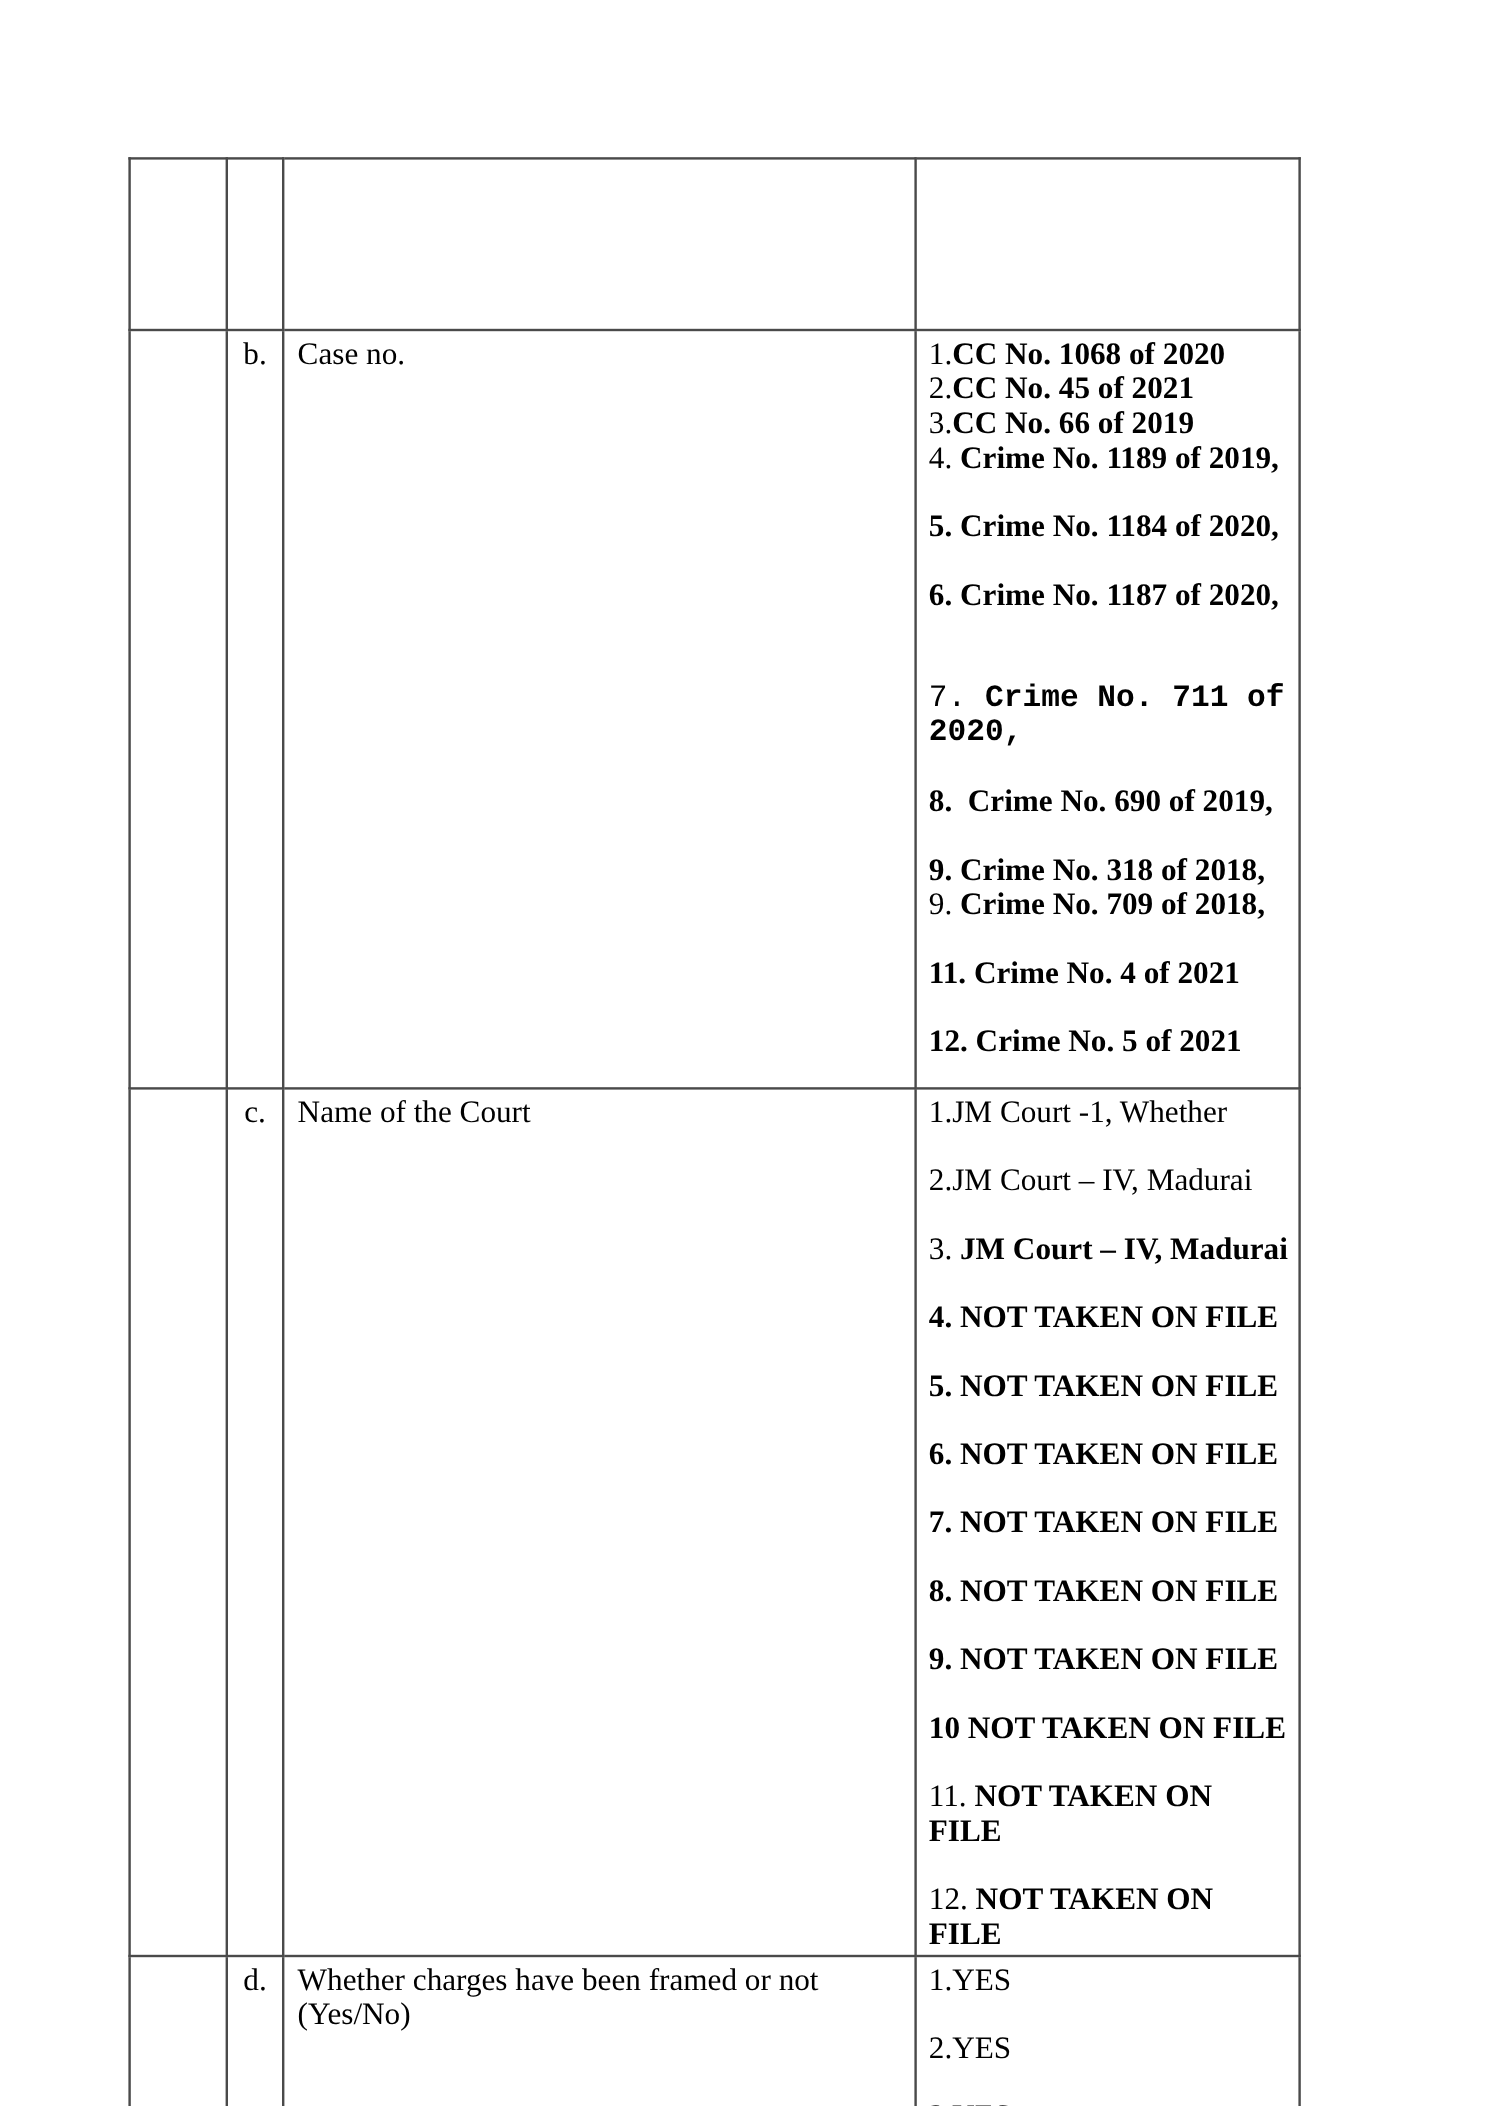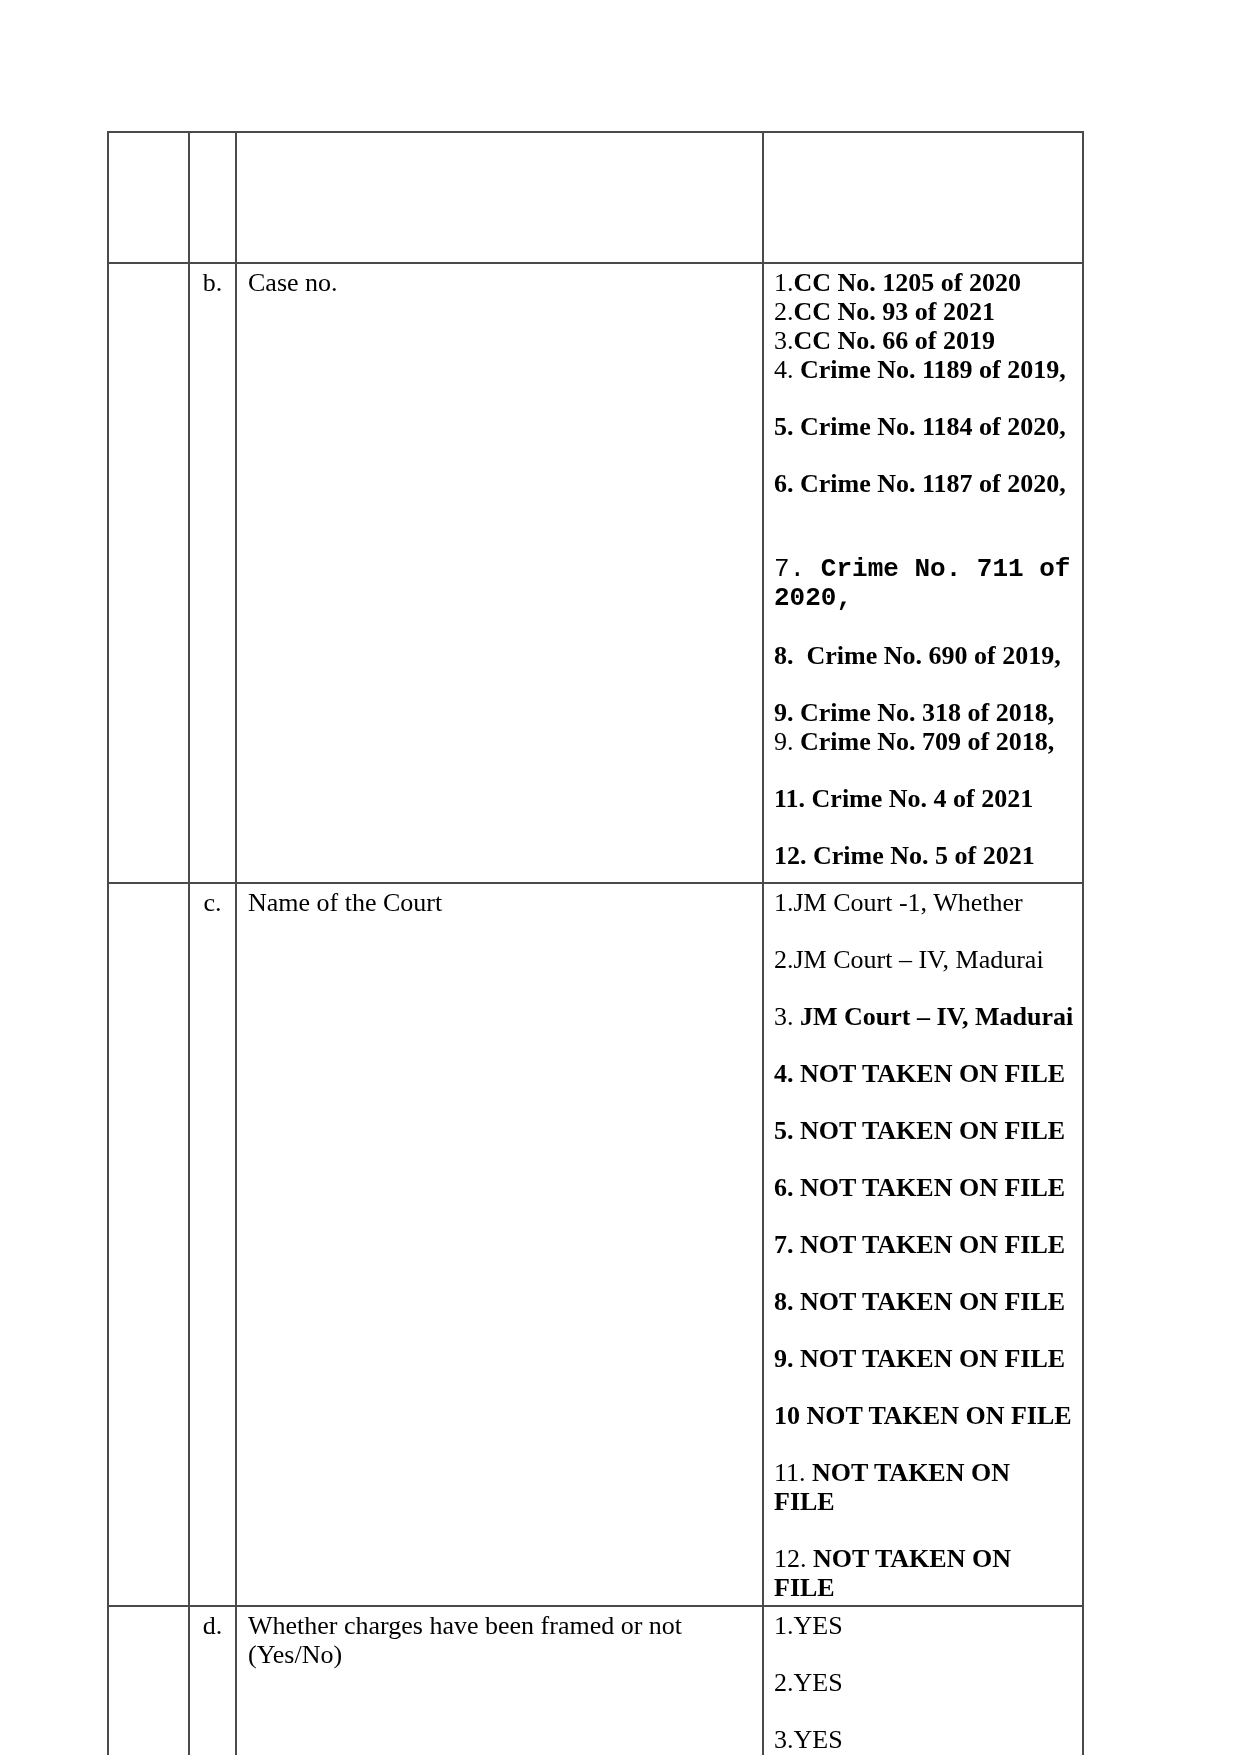--- a/index.html
+++ b/index.html
@@ -32,21 +32,21 @@
   col.c-letter { width: 47px; }
   col.c-label  { width: 527px; }
   col.c-value  { width: 320px; }
 
   tr.row-0 td { height: 117px; }
   tr.row-1 td { height: 606px; }
   tr.row-2 td { height: 665px; }
   tr.row-3 td { height: 171px; }
 
   td.letter-cell { text-align: center; padding: 4px 2px 3px 2px; }
-  td.label-cell  { padding: 4px 16px 8px 11px; font-family: Liberation Serif, serif; }
+  td.label-cell  { padding: 4px 16px 20px 11px; font-family: Liberation Serif, serif; }
   td.value-cell  { padding: 4px 6px 3px 10px; }
   td.serial-cell { padding: 3px; }
 
   .item { white-space: pre-wrap; }
   .item.gap1 { margin-top: 28px; }
   .item.gap2 { margin-top: 57px; font-family: Liberation Mono, monospace; }
   .b { font-weight: 700; }
 </style>
 </head>
 <body>
@@ -64,22 +64,22 @@
           <td class="serial-cell"></td>
           <td class="letter-cell"></td>
           <td class="label-cell"></td>
           <td class="value-cell"></td>
         </tr>
         <tr class="row-1">
           <td class="serial-cell"></td>
           <td class="letter-cell">b.</td>
           <td class="label-cell">Case no.</td>
           <td class="value-cell">
-            <div class="item gap0"><span class="prefix">1.</span><span class="body b">CC No. 1205 of 2020</span></div>
-            <div class="item gap0"><span class="prefix">2.</span><span class="body b">CC No. 93 of 2021</span></div>
+            <div class="item gap0"><span class="prefix">1.</span><span class="body b">CC No. 1068 of 2020</span></div>
+            <div class="item gap0"><span class="prefix">2.</span><span class="body b">CC No. 45 of 2021</span></div>
             <div class="item gap0"><span class="prefix">3.</span><span class="body b">CC No. 66 of 2019</span></div>
             <div class="item gap0"><span class="prefix">4.</span><span class="body b"> Crime No. 1189 of 2019,</span></div>
             <div class="item gap1"><span class="prefix b">5.</span><span class="body b"> Crime No. 1184 of 2020,</span></div>
             <div class="item gap1"><span class="prefix b">6.</span><span class="body b"> Crime No. 1187 of 2020,</span></div>
             <div class="item gap2"><span class="prefix">7.</span><span class="body b"> Crime No. 711 of 2020,</span></div>
             <div class="item gap1"><span class="prefix b">8.</span><span class="body b">  Crime No. 690 of 2019,</span></div>
             <div class="item gap1"><span class="prefix b">9.</span><span class="body b"> Crime No. 318 of 2018,</span></div>
             <div class="item gap0"><span class="prefix">9.</span><span class="body b"> Crime No. 709 of 2018,</span></div>
             <div class="item gap1"><span class="prefix b">11.</span><span class="body b"> Crime No. 4 of 2021</span></div>
             <div class="item gap1"><span class="prefix b">12.</span><span class="body b"> Crime No. 5 of 2021</span></div>

